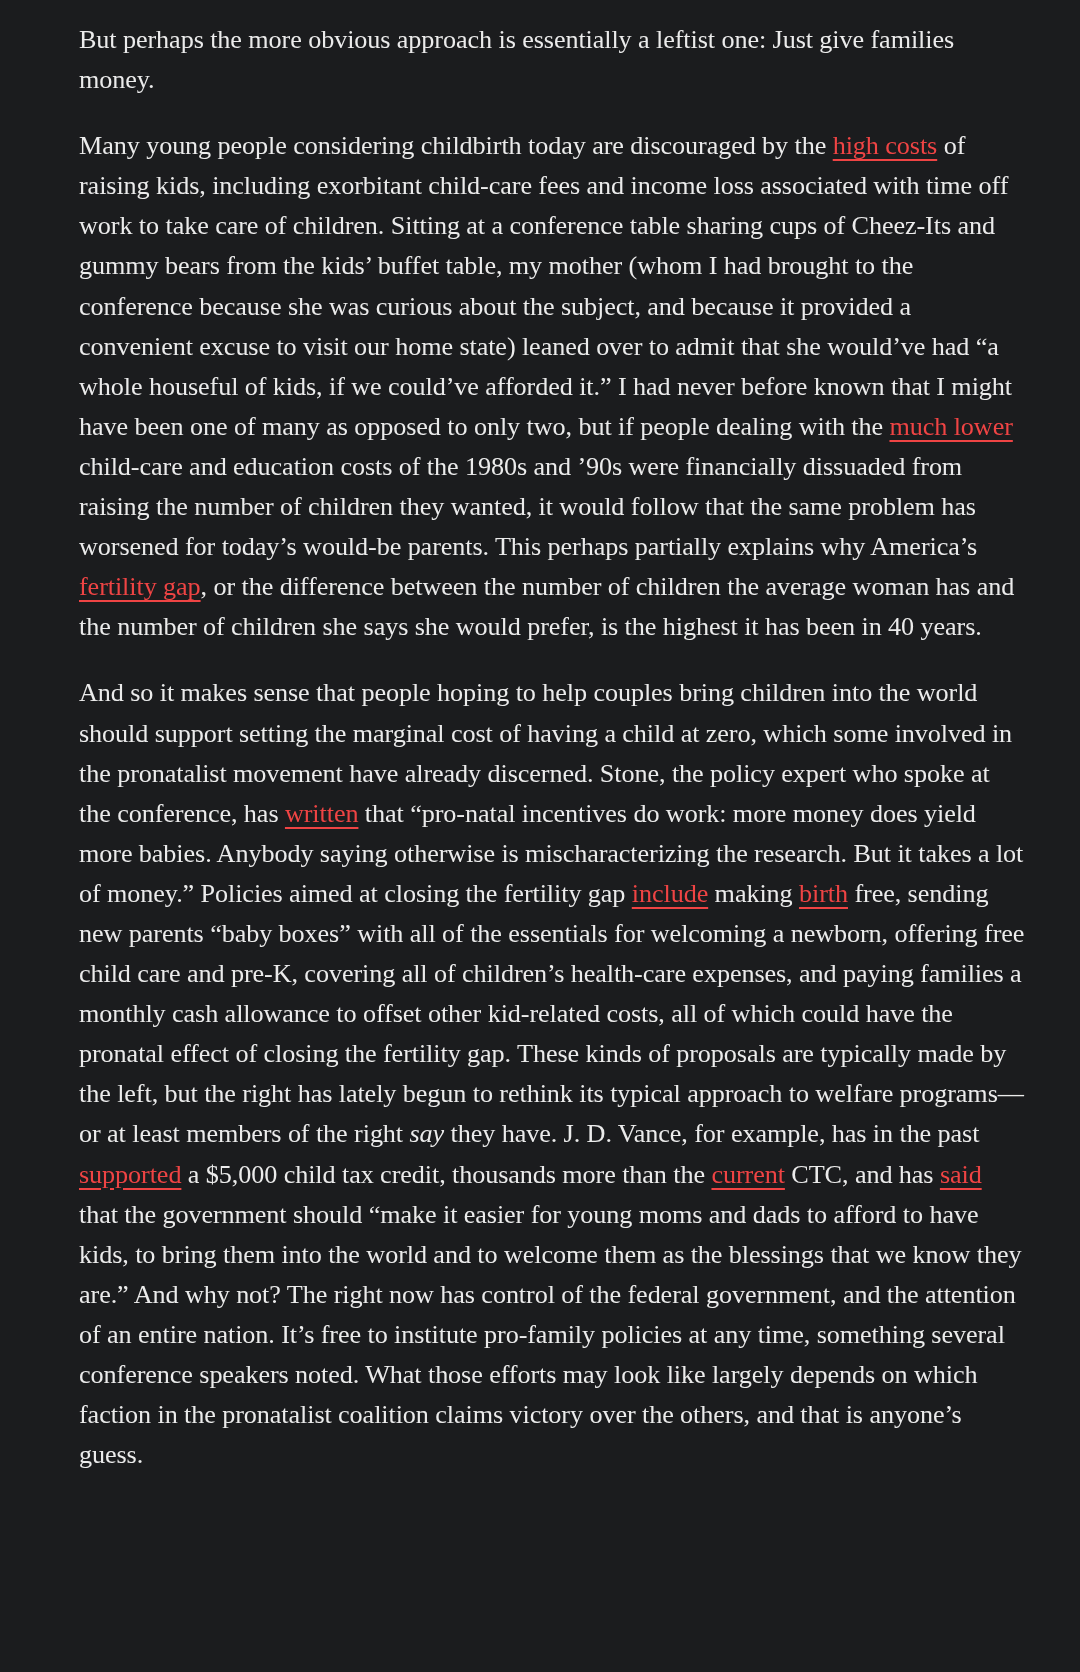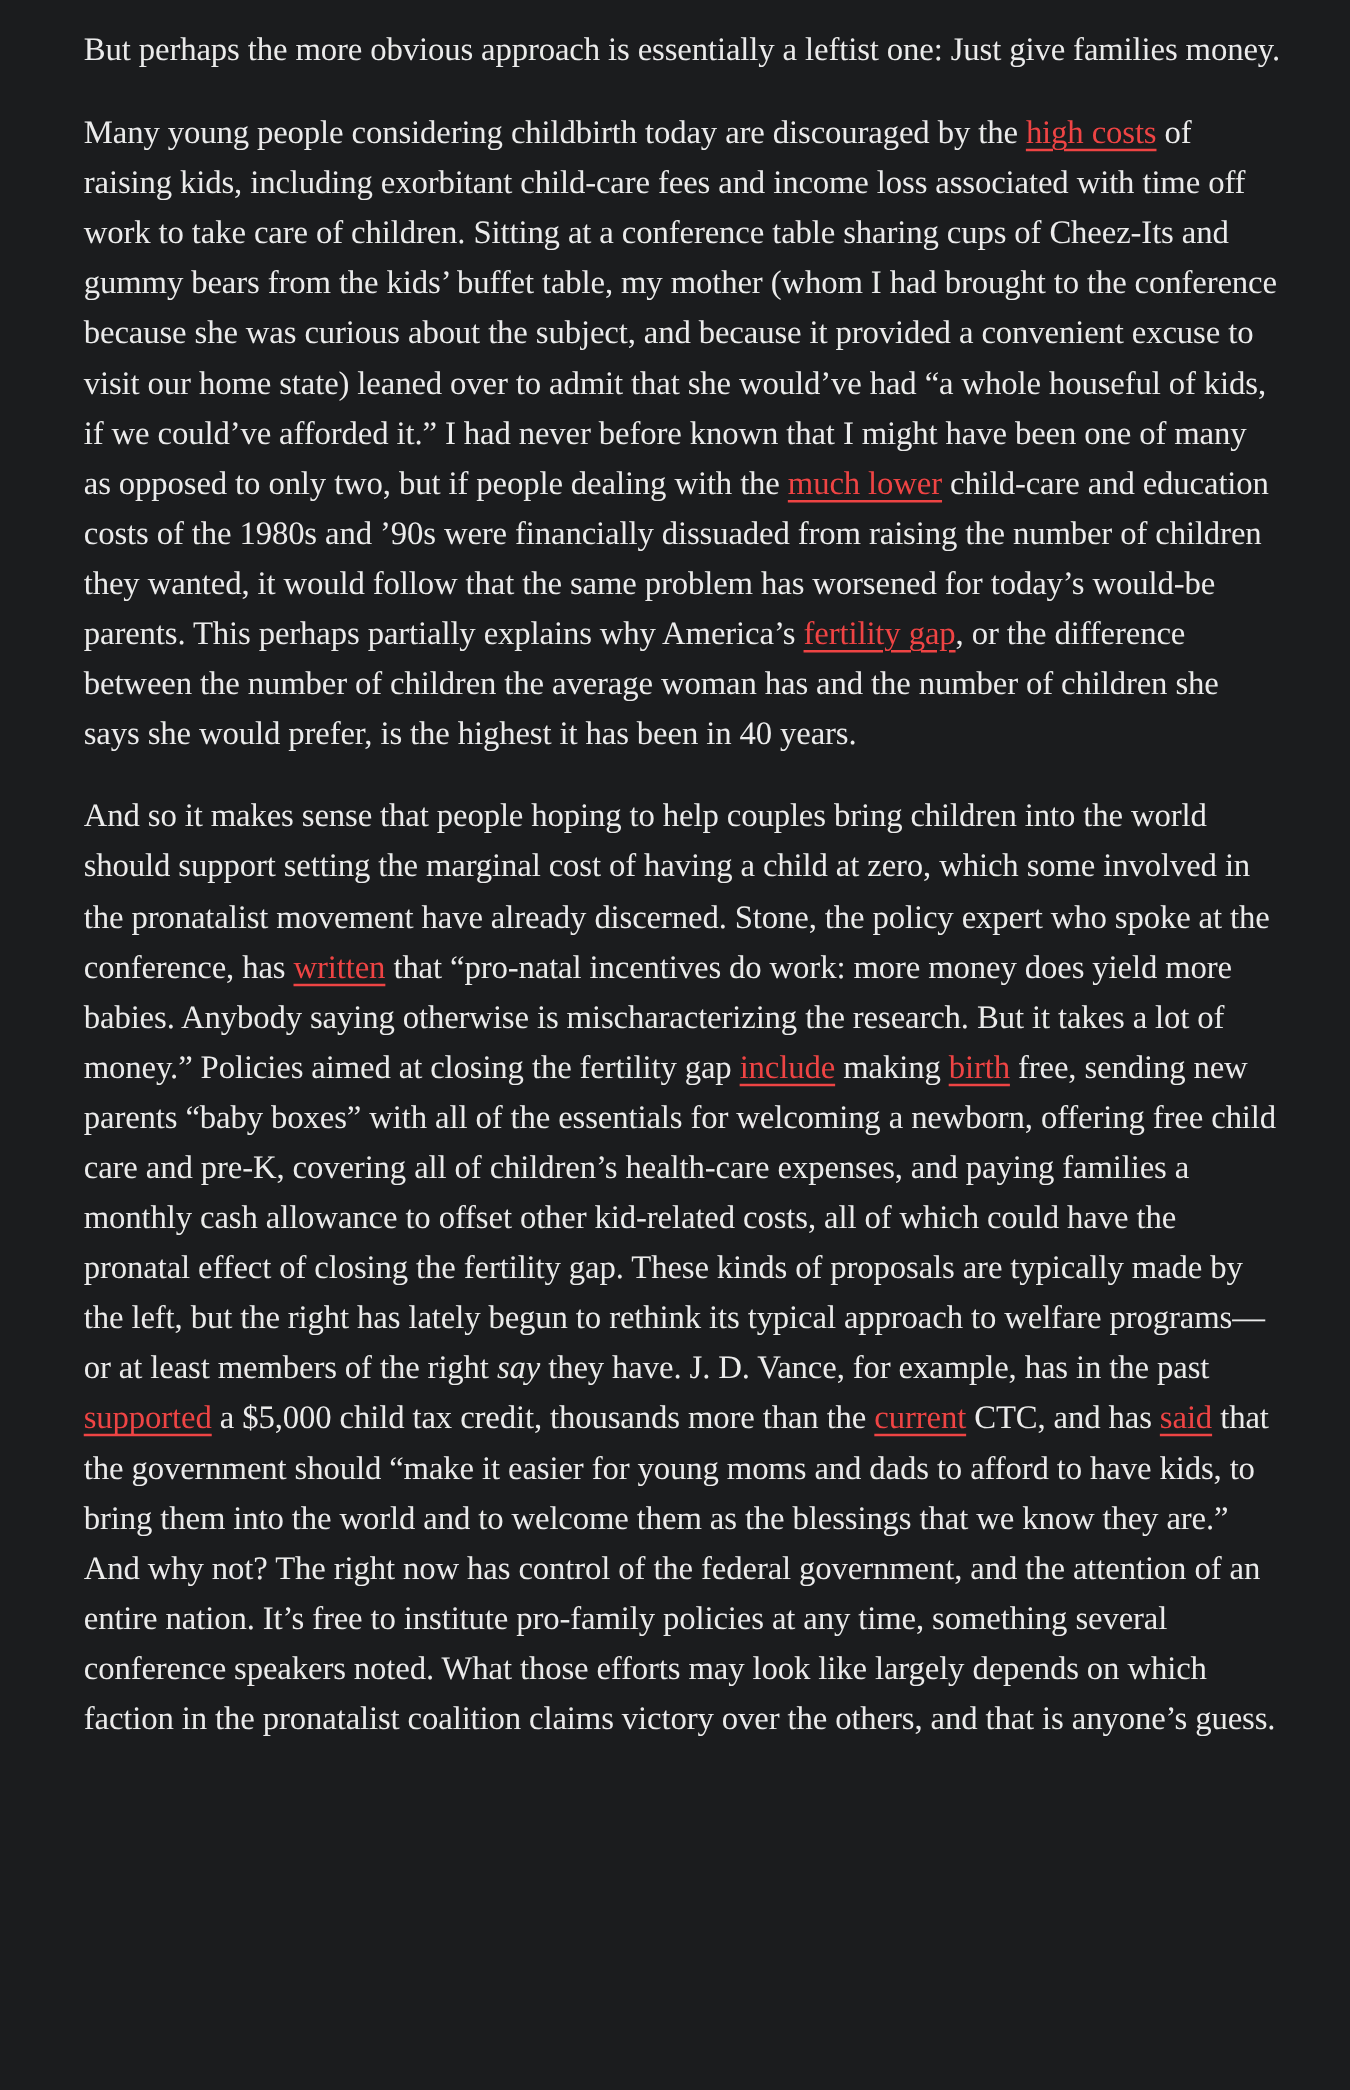--- a/index.html
+++ b/index.html
@@ -11,21 +11,21 @@
     font-family: "Liberation Serif", "DejaVu Serif", serif;
     overflow: hidden;
   }
   .article {
     position: absolute;
     left: 65px;
     top: 20px;
     width: 960px;
   }
   .para {
-    margin: 0 0 26px 2px;
+    margin: 0 0 26px 14px;
     font-size: 26.2px;
     line-height: 40.1px;
     letter-spacing: -0.1px;
   }
   .link {
     color: #ef4444;
     text-decoration: underline;
     text-decoration-thickness: 2px;
     text-underline-offset: 5px;
     cursor: pointer;

